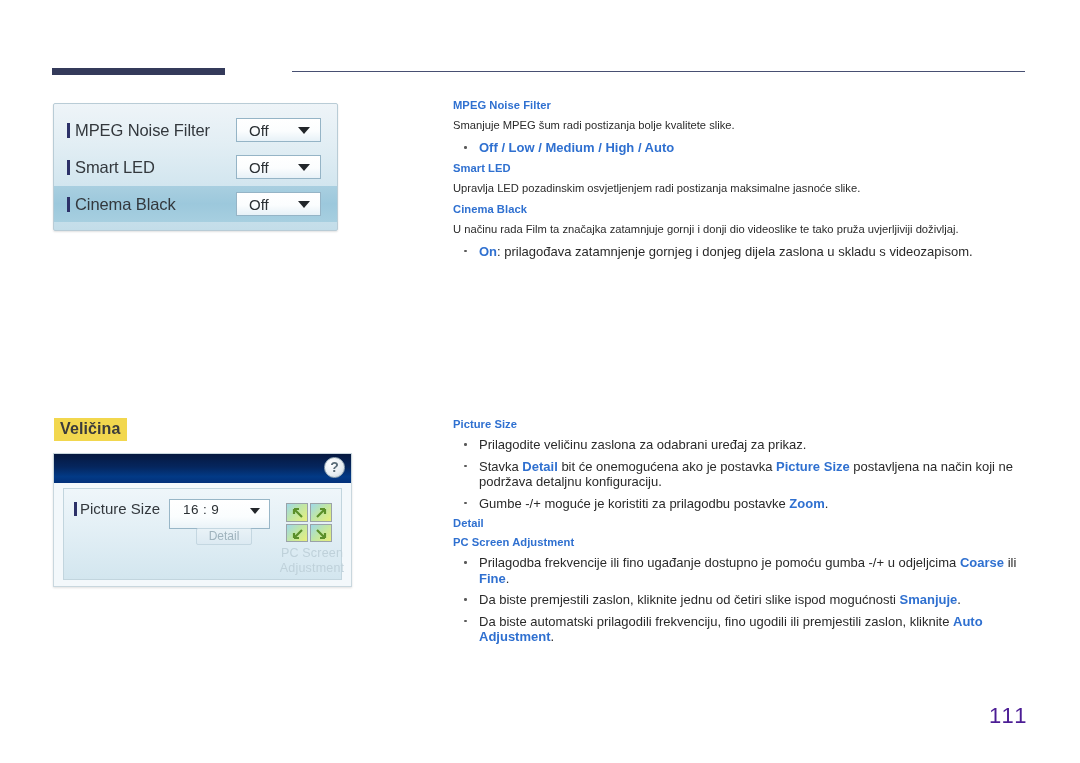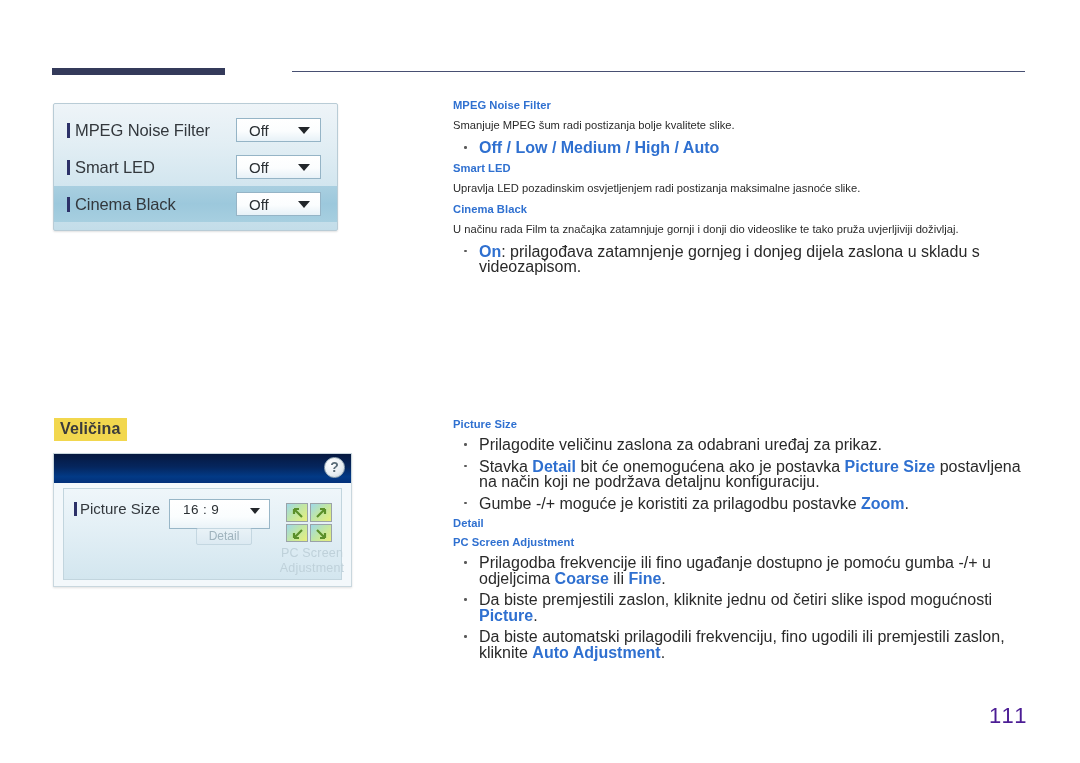--- a/index.html
+++ b/index.html
@@ -289,21 +289,21 @@
     line-height: 15px;
   }
   .blist {
     list-style: none;
     margin: 0 0 6px 0;
     padding: 0;
   }
   .blist li {
     position: relative;
     padding-left: 26px;
-    font-size: 16px;
+    font-size: 13px;
     color: #2a2a2a;
     line-height: 15.5px;
     margin-bottom: 6px;
   }
   .blist li:before {
     content: "";
     position: absolute;
     left: 11px;
     top: 6px;
     width: 2.5px;
@@ -433,19 +433,19 @@
     <li>Prilagodite veličinu zaslona za odabrani uređaj za prikaz.</li>
     <li>Stavka <span class="b">Detail</span> bit će onemogućena ako je postavka <span class="b">Picture Size</span> postavljena na način koji ne podržava detaljnu konfiguraciju.</li>
     <li>Gumbe -/+ moguće je koristiti za prilagodbu postavke <span class="b">Zoom</span>.</li>
   </ul>
 
   <div class="sec-head">Detail</div>
 
   <div class="sec-head">PC Screen Adjustment</div>
   <ul class="blist">
     <li>Prilagodba frekvencije ili fino ugađanje dostupno je pomoću gumba -/+ u odjeljcima <span class="b">Coarse</span> ili <span class="b">Fine</span>.</li>
-    <li>Da biste premjestili zaslon, kliknite jednu od četiri slike ispod mogućnosti <span class="b">Picture</span>.</li>
+    <li>Da biste premjestili zaslon, kliknite jednu od četiri slike ispod mogućnosti <span class="b">Smanjuje</span>.</li>
     <li>Da biste automatski prilagodili frekvenciju, fino ugodili ili premjestili zaslon, kliknite <span class="b">Auto Adjustment</span>.</li>
   </ul>
 
 </div>
 
 <div id="page-number">111</div>
 
 </body></html>

